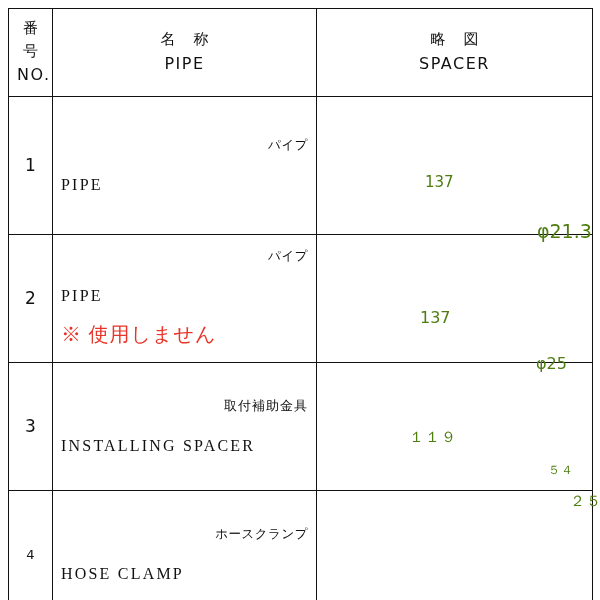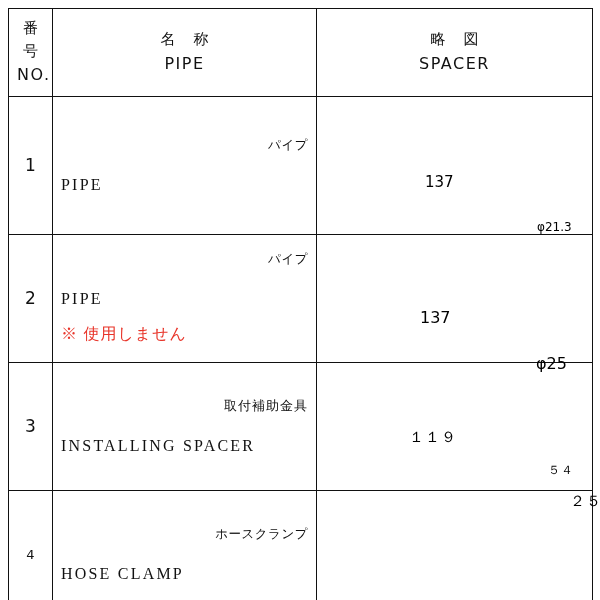--- a/index.html
+++ b/index.html
@@ -85,21 +85,21 @@
     letter-spacing: 1px;
   }
   .name-en {
     font-size: 16px;
     letter-spacing: 2.2px;
     font-family: Liberation Serif, serif;
     white-space: nowrap;
   }
   .name-note {
     margin-top: 16px;
-    font-size: 16px;
+    font-size: 20px;
     color: #e8352a;
     letter-spacing: 1px;
     white-space: nowrap;
   }
 
   td.outcell {
     position: relative;
     padding: 0;
   }
   .outwrap {
@@ -109,21 +109,21 @@
   }
   .fig {
     position: absolute;
     left: 0; top: 0;
     width: 276px;
     height: 100%;
   }
   .dimtxt {
     position: absolute;
     font-family: "DejaVu Sans", sans-serif;
-    color: #000000;
+    color: #4d7c0f;
     white-space: nowrap;
   }
 </style>
 </head>
 <body>
 
 <div id="sheet">
   <table class="parts">
     <colgroup>
       <col class="col-no">
@@ -167,21 +167,21 @@
               <path d="M48,52 q-6,0 -6,9 l0,12 q0,9 6,9 l140,0 q6,0 6,-9 l0,-12 q0,-9 -6,-9 z" fill="#ffffff" stroke="#111" stroke-width="1.2"></path>
               <path d="M48,57 q-3,0 -3,5 l0,3 q0,5 3,5 l140,0 q3,0 3,-5 l0,-3 q0,-5 -3,-5 z" fill="none" stroke="#999" stroke-width="0.7"></path>
 
               <line x1="205" y1="52" x2="205" y2="82" stroke="#111" stroke-width="1"></line>
               <path d="M205,52 l-3,8 l6,0 z" fill="#111"></path>
               <path d="M205,82 l-3,-8 l6,0 z" fill="#111"></path>
               <line x1="192" y1="52" x2="212" y2="52" stroke="#111" stroke-width="0.8"></line>
               <line x1="192" y1="82" x2="212" y2="82" stroke="#111" stroke-width="0.8"></line>
             </svg>
             <div class="dimtxt" style="left:100px; top:8px; font-size:15px;">137</div>
-            <div class="dimtxt" style="left:212px; top:55px; font-size:12px;">φ21.3</div>
+            <div class="dimtxt" style="left:212px; top:55px; font-size:19px;">φ21.3</div>
           </div>
         </td>
       </tr>
 
       <tr class="rowh2">
         <td class="numcell">2</td>
         <td class="namecell">
           <div class="name-jp">パイプ</div>
           <div class="name-en">PIPE</div>
           <div class="name-note">※ 使用しません</div>

